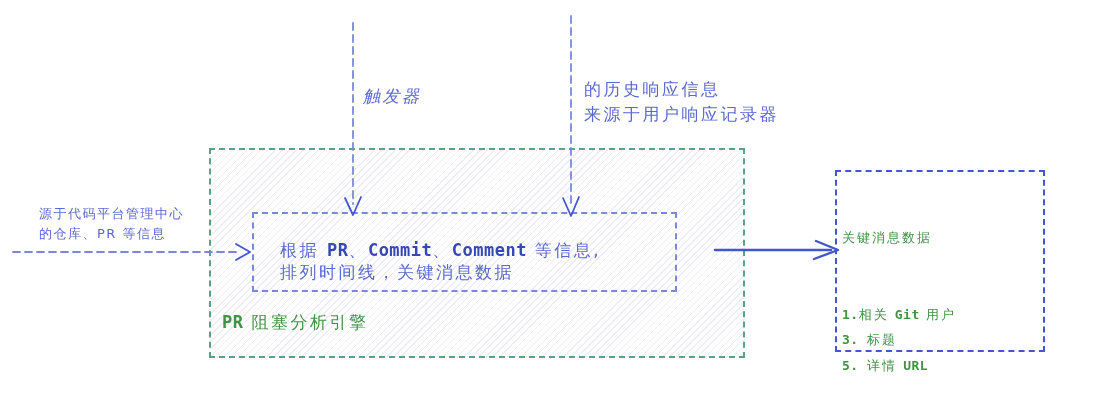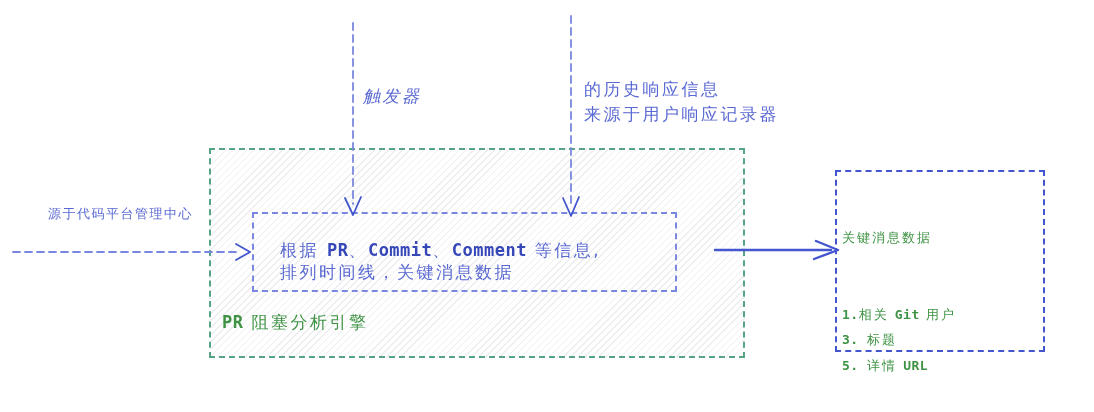--- a/index.html
+++ b/index.html
@@ -57,22 +57,23 @@
     <div>关键消息数据</div>
   <div><span class="mono">1.</span><span>相关 </span><span class="mono">Git</span><span> 用户</span></div><div><span class="mono">3. </span><span>标题</span></div><div><span class="mono">5. </span><span>详情 </span><span class="mono">URL</span></div></div>
 
   <div class="abs lbl-blue" style="left:363px;top:84px;font-style:italic;">触发器</div>
 
   <div class="abs lbl-blue" style="left:584px;top:77px;">
     <div>的历史响应信息</div>
     <div>来源于用户响应记录器</div>
   </div>
 
-  <div class="abs lbl-small" style="left:39px;top:204px;margin-left:9px;">
+  <div class="abs lbl-small" style="left:39px;top:204px;">
     <div>源于代码平台管理中心</div>
+    <div>的仓库、PR 等信息</div>
   </div>
 
   <svg class="abs overlay" viewBox="0 0 1094 412" xmlns="http://www.w3.org/2000/svg">
     <g fill="none" stroke-linecap="round" stroke-linejoin="round">
       <path d="M353 23 V204" stroke="var(--blue-line)" stroke-width="1.8" stroke-dasharray="7 5"></path>
       <path d="M345 198 L353 215 L361 197" stroke="var(--blue-strong)" stroke-width="1.8"></path>
     </g>
     <g fill="none" stroke-linecap="round" stroke-linejoin="round">
       <path d="M571 16 V204" stroke="var(--blue-line)" stroke-width="1.8" stroke-dasharray="7 5"></path>
       <path d="M563 198 L571 216 L579 197" stroke="var(--blue-strong)" stroke-width="1.8"></path>

